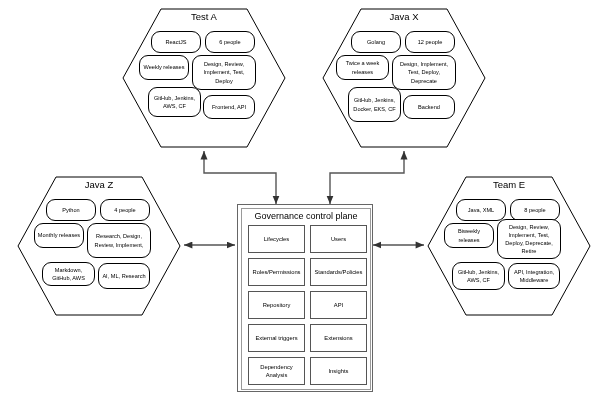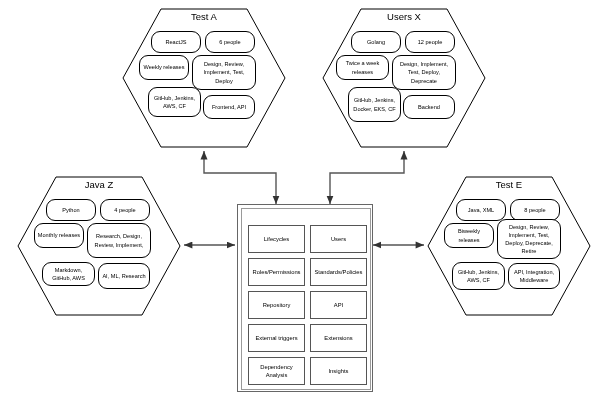--- a/index.html
+++ b/index.html
@@ -126,47 +126,48 @@
   </svg>
 
   <div class="team-title" style="left:164px; top:11px; width:80px;">Test A</div>
   <div class="pill" style="left:151px; top:31px; width:50px; height:22px;">ReactJS</div>
   <div class="pill" style="left:205px; top:31px; width:50px; height:22px;">6 people</div>
   <div class="pill" style="left:139px; top:55px; width:50px; height:25px;">Weekly releases</div>
   <div class="pill" style="left:192px; top:55px; width:64px; height:35px;">Design, Review, Implement, Test, Deploy</div>
   <div class="pill" style="left:148px; top:87px; width:53px; height:30px;">GitHub, Jenkins, AWS, CF</div>
   <div class="pill" style="left:203px; top:95px; width:52px; height:24px;">Frontend, API</div>
 
-  <div class="team-title" style="left:364px; top:11px; width:80px;">Users X</div>
+  <div class="team-title" style="left:364px; top:11px; width:80px;">Java X</div>
   <div class="pill" style="left:351px; top:31px; width:50px; height:22px;">Golang</div>
   <div class="pill" style="left:405px; top:31px; width:50px; height:22px;">12 people</div>
   <div class="pill" style="left:336px; top:55px; width:53px; height:25px;">Twice a week releases</div>
   <div class="pill" style="left:392px; top:55px; width:64px; height:35px;">Design, Implement, Test, Deploy, Deprecate</div>
   <div class="pill" style="left:348px; top:87px; width:53px; height:35px;">GitHub, Jenkins, Docker, EKS, CF</div>
   <div class="pill" style="left:403px; top:95px; width:52px; height:24px;">Backend</div>
 
   <div class="team-title" style="left:59px; top:179px; width:80px;">Java Z</div>
   <div class="pill" style="left:46px; top:199px; width:50px; height:22px;">Python</div>
   <div class="pill" style="left:100px; top:199px; width:50px; height:22px;">4 people</div>
   <div class="pill" style="left:34px; top:223px; width:50px; height:25px;">Monthly releases</div>
   <div class="pill" style="left:87px; top:223px; width:64px; height:35px;">Research, Design, Review, Implement,</div>
   <div class="pill" style="left:42px; top:262px; width:53px; height:24px;">Markdown, GitHub, AWS</div>
   <div class="pill" style="left:98px; top:263px; width:52px; height:26px;">AI, ML, Research</div>
 
-  <div class="team-title" style="left:469px; top:179px; width:80px;">Test E</div>
+  <div class="team-title" style="left:469px; top:179px; width:80px;">Team E</div>
   <div class="pill" style="left:456px; top:199px; width:50px; height:22px;">Java, XML</div>
   <div class="pill" style="left:510px; top:199px; width:50px; height:22px;">8 people</div>
   <div class="pill" style="left:444px; top:223px; width:50px; height:25px;">Biweekly releases</div>
   <div class="pill" style="left:497px; top:219px; width:64px; height:40px;">Design, Review, Implement, Test, Deploy, Deprecate, Retire</div>
   <div class="pill" style="left:452px; top:262px; width:53px; height:28px;">GitHub, Jenkins, AWS, CF</div>
   <div class="pill" style="left:508px; top:263px; width:52px; height:26px;">API, Integration, Middleware</div>
 
   <div class="plane" style="left:237px; top:204px; width:136px; height:188px;">
     <div class="plane-inner" style="left:3px; top:3px; width:130px; height:182px;">
 
+      <div class="plane-title" style="left:0; top:2px;">Governance control plane</div>
 
       <div class="cap-cell" style="left:6px; top:16px; width:57px; height:28px;">Lifecycles</div>
       <div class="cap-cell" style="left:68px; top:16px; width:57px; height:28px;">Users</div>
 
       <div class="cap-cell" style="left:6px; top:49px; width:57px; height:28px;">Roles/Permissions</div>
       <div class="cap-cell" style="left:68px; top:49px; width:57px; height:28px;">Standards/Policies</div>
 
       <div class="cap-cell" style="left:6px; top:82px; width:57px; height:28px;">Repository</div>
       <div class="cap-cell" style="left:68px; top:82px; width:57px; height:28px;">API</div>
 

